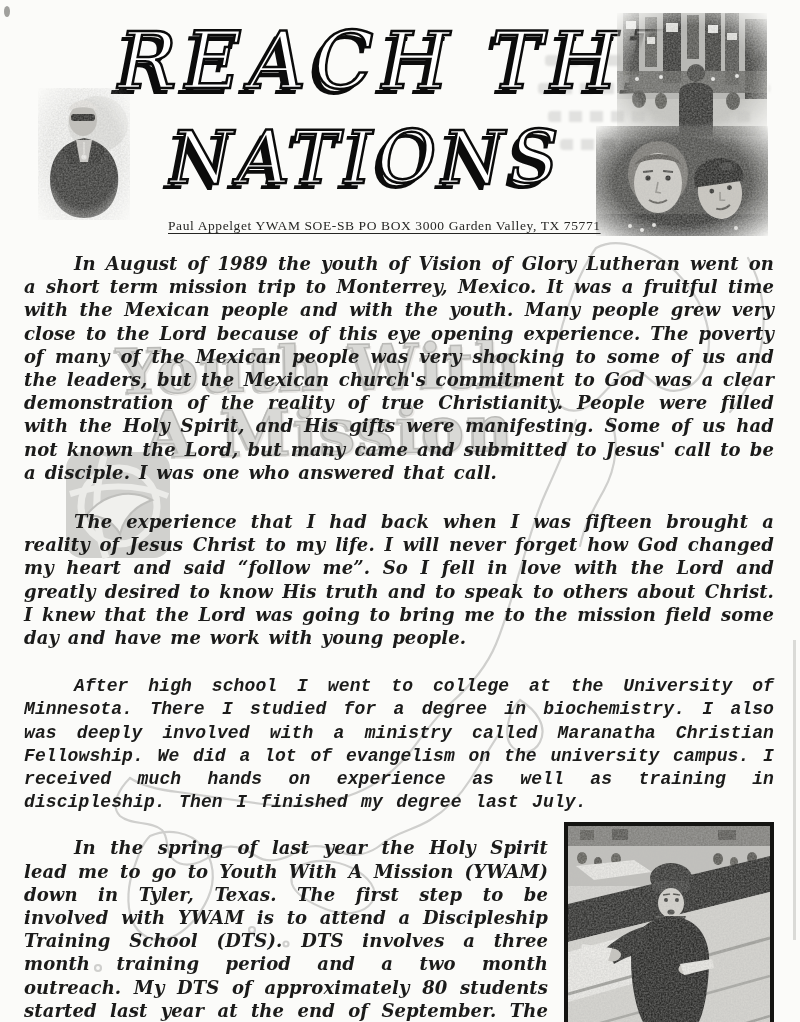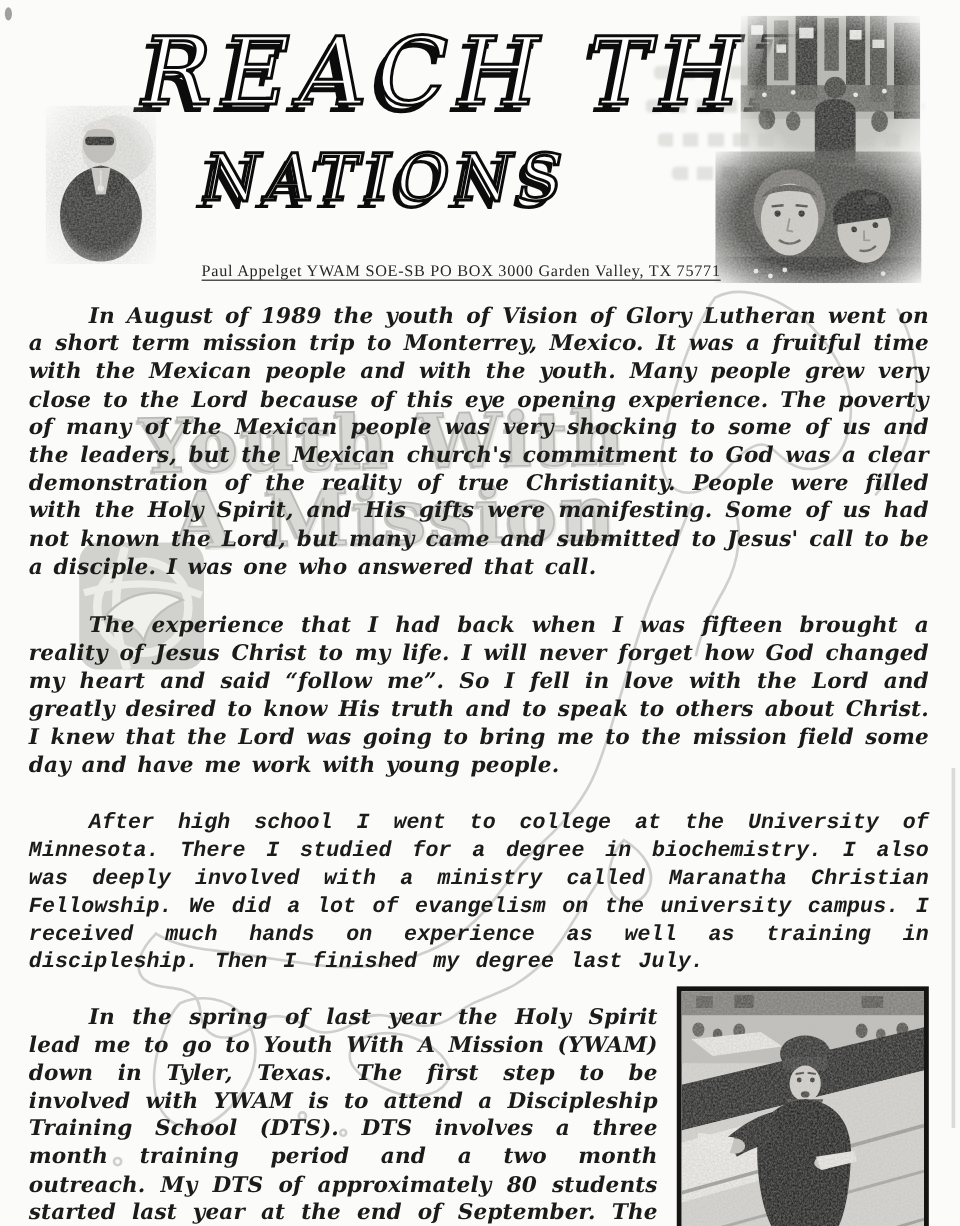--- a/index.html
+++ b/index.html
@@ -34,21 +34,21 @@
   .speck{position:absolute;left:4px;top:6px;width:6px;height:11px;background:#6f6f6c;border-radius:50%;opacity:.65;z-index:0;}
   .streak{position:absolute;left:793px;top:640px;width:3px;height:300px;background:#b9b9b6;opacity:.5;z-index:0;}
   
   .hdr{position:absolute;left:0;top:0;width:100%;z-index:1;}
   .title{
     position:absolute;font-family:"DejaVu Serif",serif;font-style:italic;
     color:#fff;-webkit-text-stroke:2.5px #0b0b0b;
     text-shadow:-6px 6px 0 #0c0c0c;white-space:nowrap;line-height:1;
   }
   .t1{left:118px;top:22px;font-size:78px;letter-spacing:8px;}
-  .t2{left:170px;top:122px;font-size:54px;letter-spacing:5px;}
+  .t2{left:170px;top:122px;font-size:72px;letter-spacing:5px;}
   .byline{
     position:absolute;left:168px;top:218px;width:420px;text-align:center;
     font-family:"Liberation Serif",serif;font-size:13.5px;letter-spacing:.6px;
     color:#262624;text-decoration:underline;text-underline-offset:3px;white-space:nowrap;
   }
   
   figure{margin:0;padding:0;}
   .ph{position:absolute;z-index:2;}
   .ph-portrait{left:38px;top:88px;}
   .ph-city{left:617px;top:13px;}

